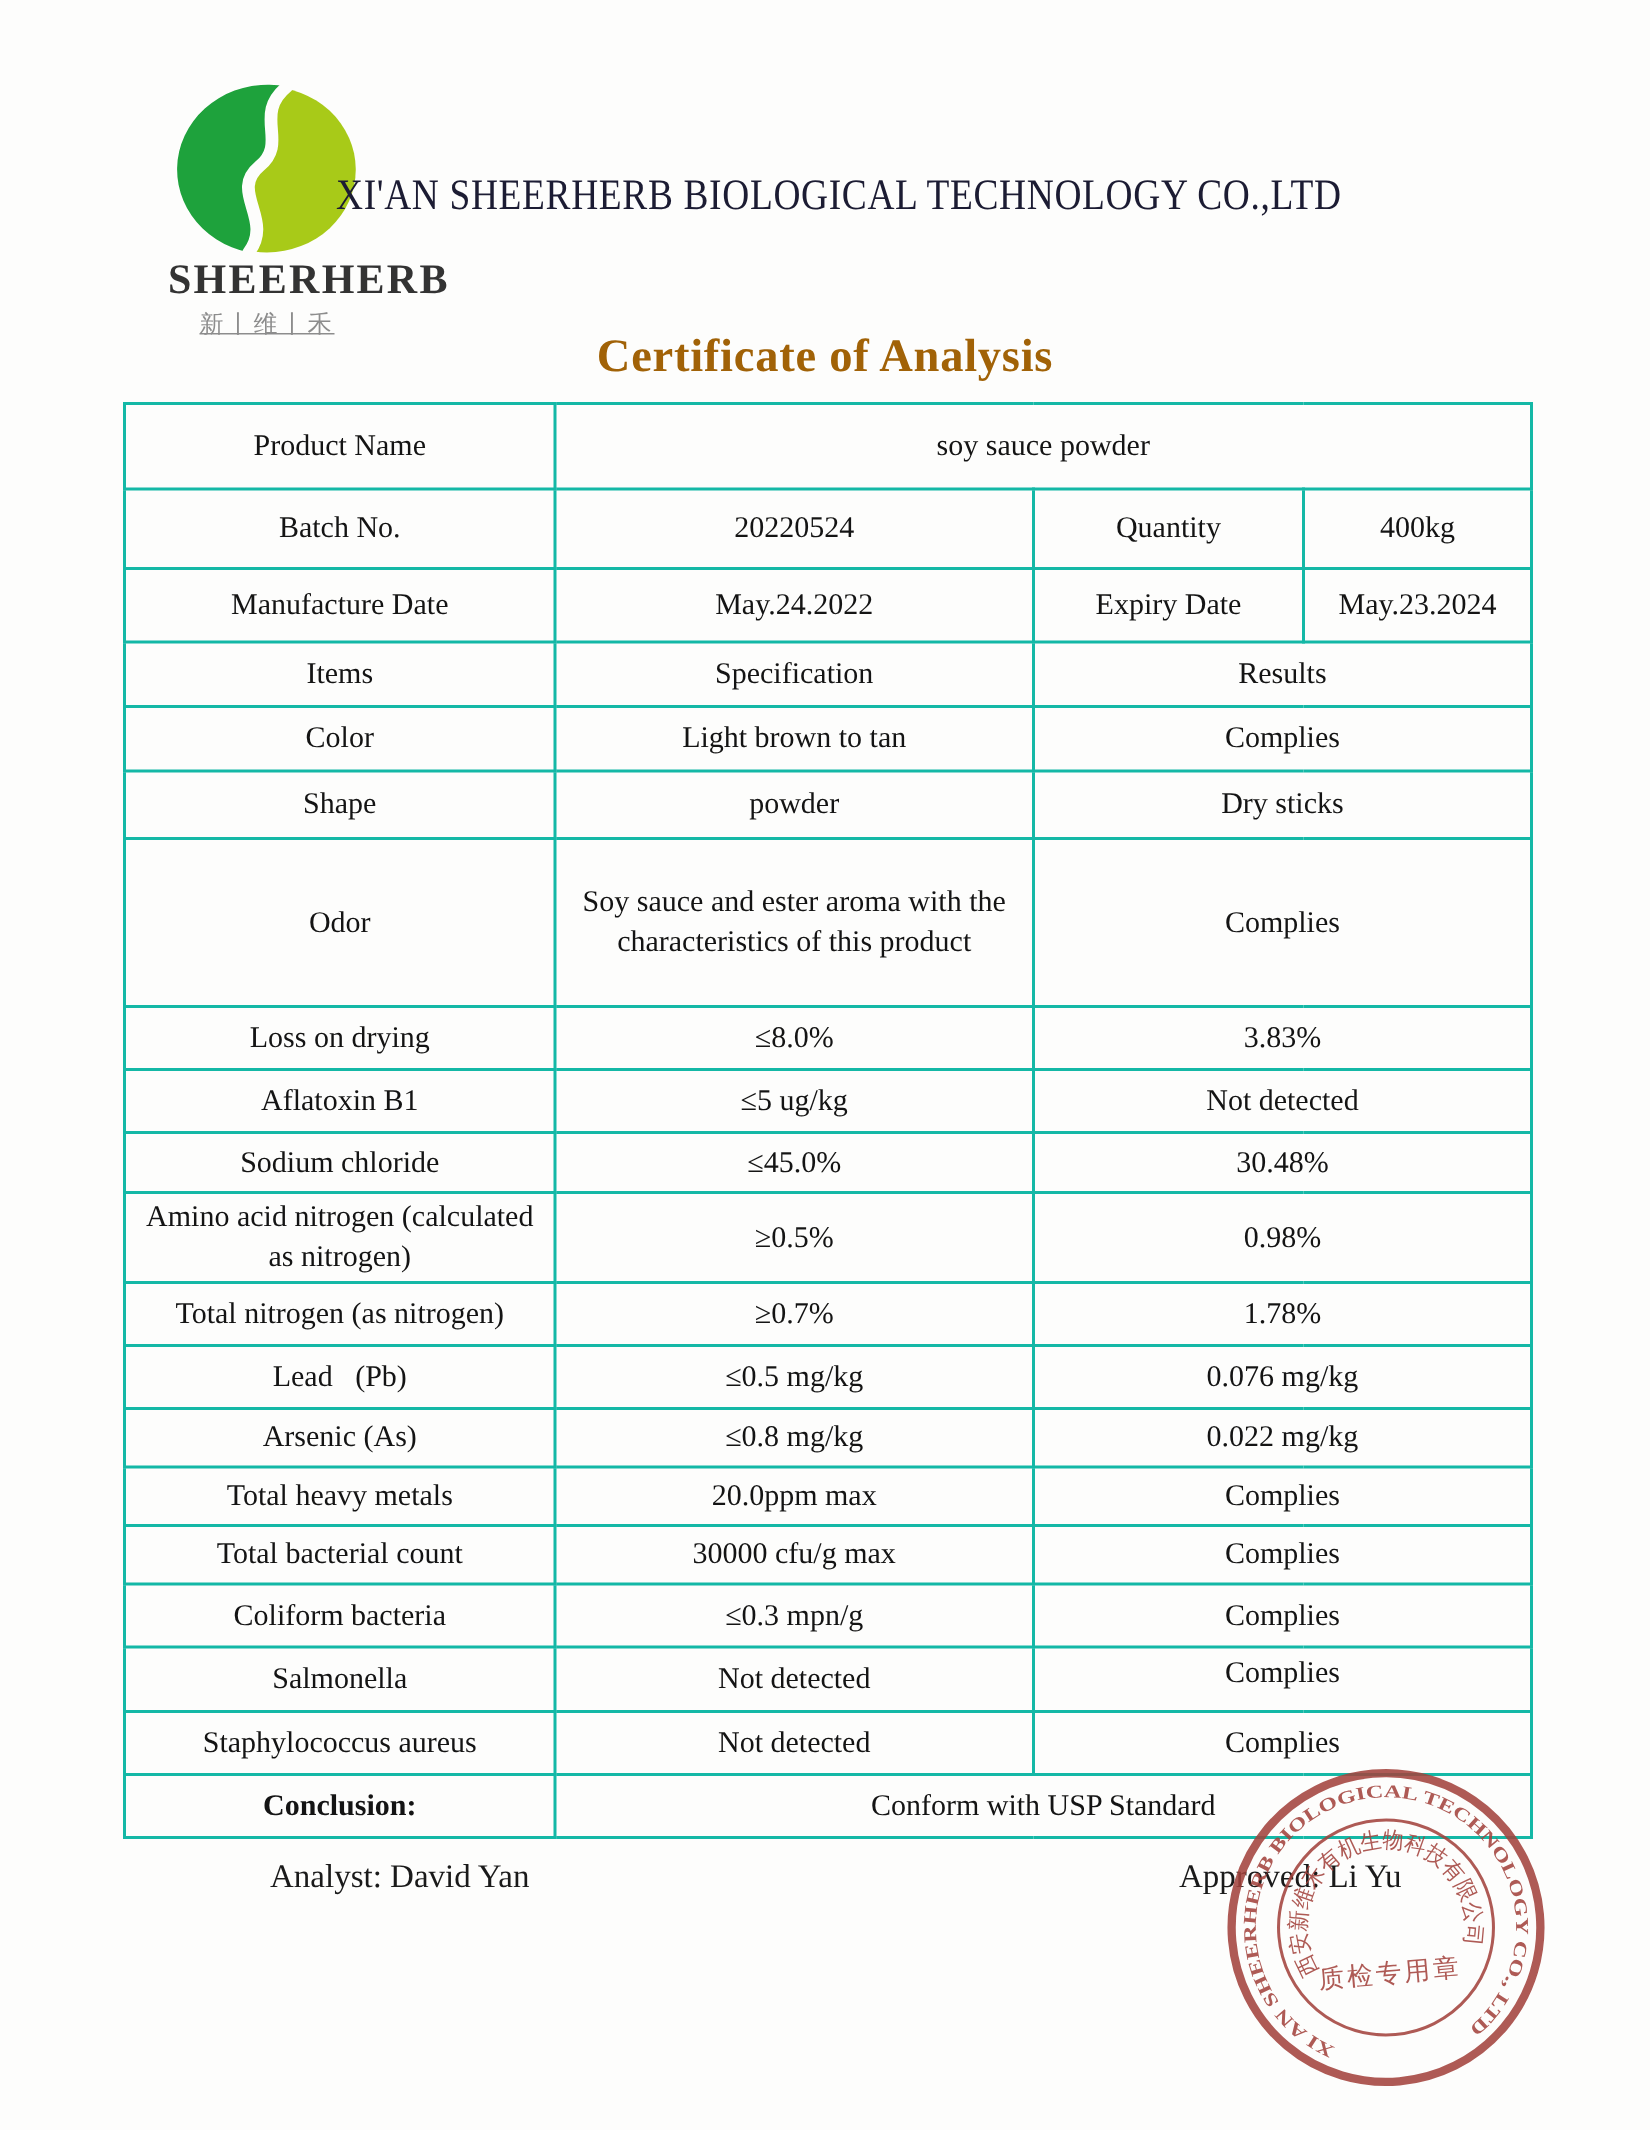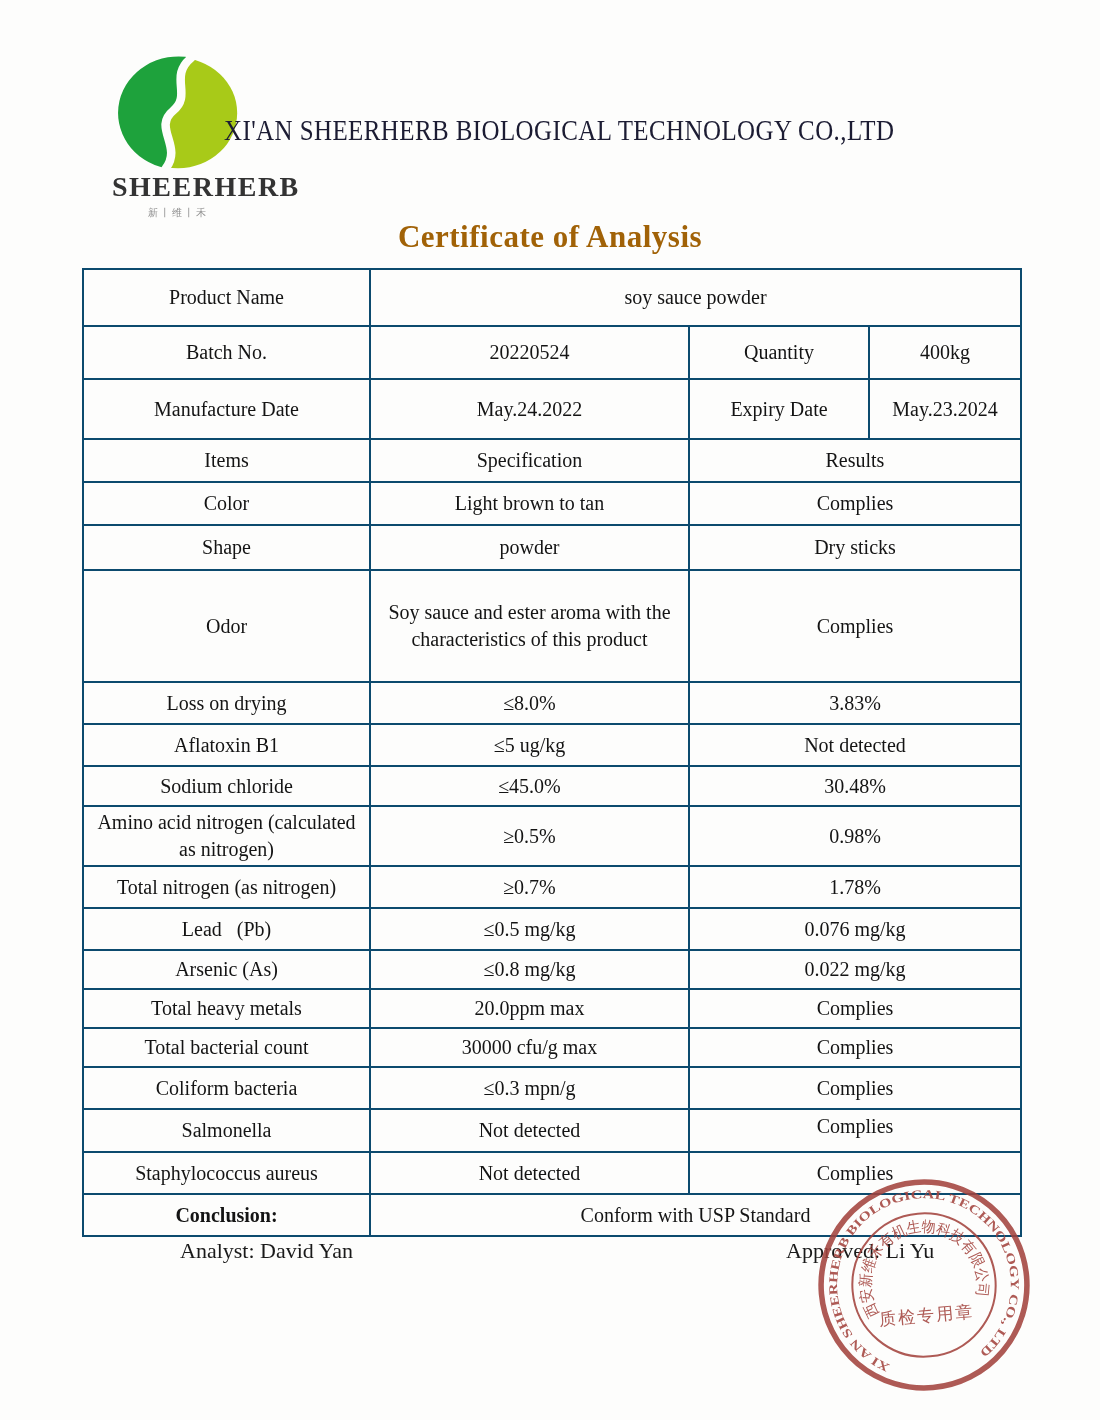--- a/index.html
+++ b/index.html
@@ -9,47 +9,47 @@
     font-family:"Liberation Serif","DejaVu Serif",serif;
   }
   .doc{
     position:relative;width:1100px;height:1420px;
     background:#fdfdfc;overflow:hidden;color:#161616;
   }
   
   .logo-wrap{position:absolute;left:112px;top:56px;width:132px;text-align:center;}
   .logo-svg{width:122px;height:114px;display:block;margin:0 auto;}
   .brand{font-size:28px;font-weight:bold;letter-spacing:1.5px;color:#333;margin-top:1px;}
-  .brand-cn{font-size:10px;color:#8d8d8d;letter-spacing:2px;margin-top:3px;}
+  .brand-cn{font-size:16px;color:#8d8d8d;letter-spacing:2px;margin-top:3px;text-decoration:underline;}
   .company{
     position:absolute;left:224px;top:114px;
     font-size:29px;color:#1c1c33;white-space:nowrap;
     transform:scaleX(.86);transform-origin:left center;letter-spacing:.5px;
   }
   .title{
     position:absolute;left:0;top:219px;width:1100px;text-align:center;
     font-size:31px;font-weight:bold;color:#a16207;letter-spacing:.5px;
   }
   
   table.coa{
     position:absolute;left:82px;top:268px;width:940px;
     border-collapse:collapse;table-layout:fixed;
     font-size:20px;color:#141414;
   }
   table.coa td{
-    border:2px solid #0c4a6e;text-align:center;vertical-align:middle;
+    border:2px solid #14b8a6;text-align:center;vertical-align:middle;
     padding:2px 5px;line-height:1.35;
   }
   td.left{text-align:left;padding-left:11px;}
   td.bold{font-weight:bold;}
   
   tbody tr{height:42px;}
   tbody tr:nth-child(1){height:57px;}
   tbody tr:nth-child(2){height:53px;}
-  tbody tr:nth-child(3){height:60px;margin-left:14px;}
+  tbody tr:nth-child(3){height:49px;margin-left:14px;}
   tbody tr:nth-child(4){height:43px;}
   tbody tr:nth-child(5){height:43px;}
   tbody tr:nth-child(6){height:45px;}
   tbody tr:nth-child(7){height:112px;}
   tbody tr:nth-child(10){height:40px;border-radius:18px;}
   tbody tr:nth-child(11){height:60px;}
   tbody tr:nth-child(14){height:39px;border-radius:17px;}
   tbody tr:nth-child(15){height:39px;}
   tbody tr:nth-child(16){height:39px;}
   tbody tr:nth-child(18){height:43px;}

